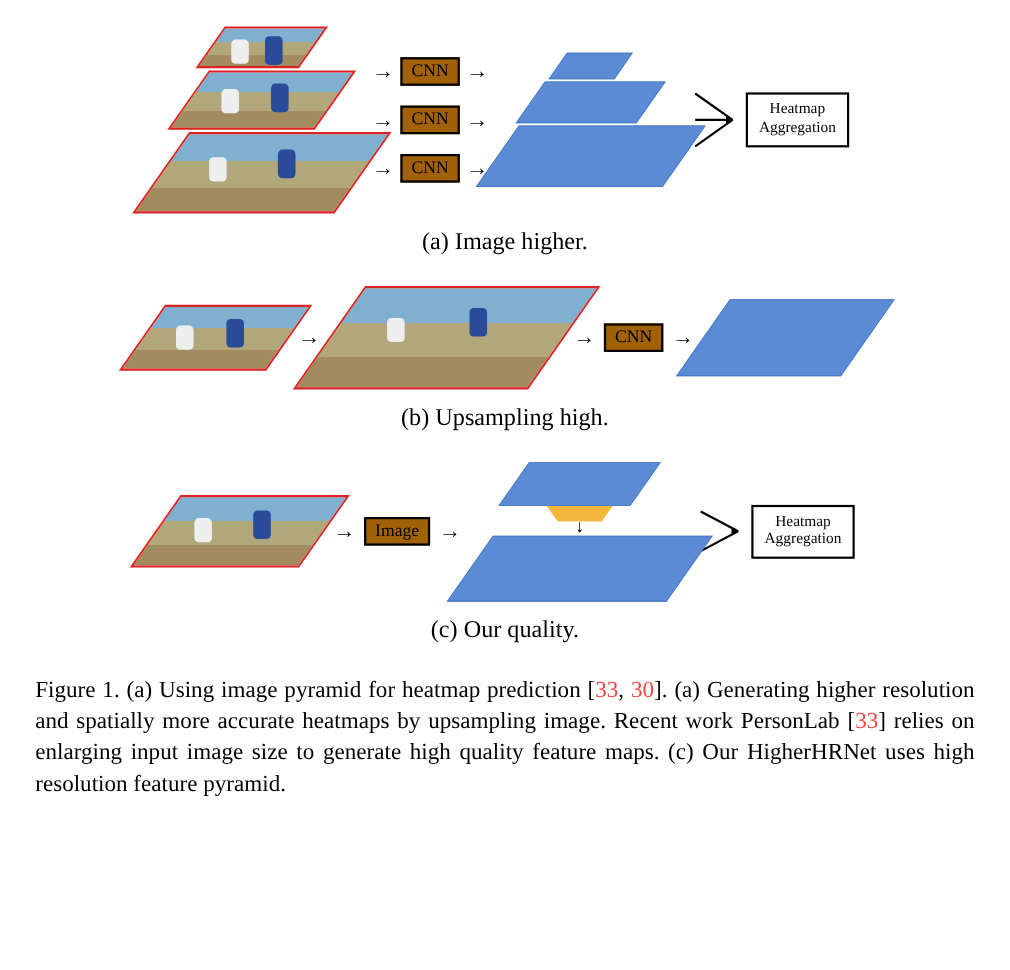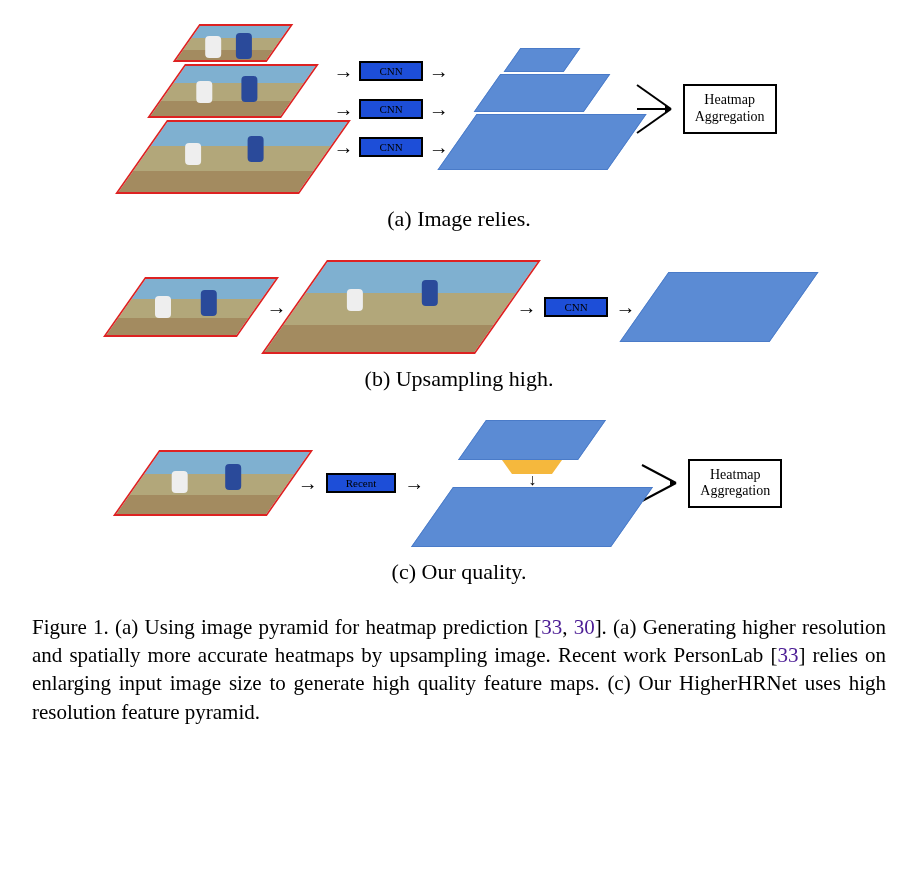--- a/index.html
+++ b/index.html
@@ -19,23 +19,23 @@
     gap: 8px;
     margin-bottom: 6px;
   }
   .sub-caption {
     text-align: center;
     font-size: 22px;
     margin: 12px 0 28px 0;
   }
   .cnn-box {
     border: 2px solid #000;
-    background: #1d4ed8;
-    font-size: 11px;
-    padding: 2px 18px;
+    background: #a16207;
+    font-size: 16px;
+    padding: 2px 8px;
     text-align: center;
   }
   .agg-box {
     border: 2px solid #000;
     background: #fff;
     font-size: 14px;
     padding: 6px 10px;
     text-align: center;
     line-height: 1.2;
   }
@@ -89,21 +89,21 @@
     width: 16px; height: 26px;
     background: #2a4a9a;
     border-radius: 4px;
   }
   .caption {
     font-size: 21px;
     text-align: justify;
     line-height: 1.35;
     margin-top: 10px;
   }
-  .cite { color: #4c1d95; }
+  .cite { color: #ef4444; }
   .cluster {
     display:flex;
     flex-direction:column;
     align-items:center;
   }
   .trapezoid {
     width: 40px;
     height: 0;
     border-top: 14px solid #f5b83d;
     border-left: 10px solid transparent;
@@ -156,37 +156,37 @@
     <line x1="2" y1="6" x2="36" y2="30" stroke="#000" stroke-width="2"></line>
     <line x1="2" y1="30" x2="36" y2="30" stroke="#000" stroke-width="2"></line>
     <line x1="2" y1="54" x2="36" y2="30" stroke="#000" stroke-width="2"></line>
     <polygon points="36,30 30,26 30,34" fill="#000"></polygon>
   </svg>
   <div class="agg-box">
     <span>Heatmap</span><br>
     <span>Aggregation</span>
   </div>
 </div>
-<div class="sub-caption">(a) Image relies.</div>
+<div class="sub-caption">(a) Image higher.</div>
 
 <div class="fig-row">
   <div class="img-para" style="width:130px;height:56px;"></div>
   <span class="arrow">→</span>
   <div class="img-para" style="width:210px;height:90px;"></div>
   <span class="arrow">→</span>
   <div class="cnn-box">CNN</div>
   <span class="arrow">→</span>
   <div class="para blue" style="width:150px;height:70px;"></div>
 </div>
 <div class="sub-caption">(b) Upsampling high.</div>
 
 <div class="fig-row">
   <div class="img-para" style="width:150px;height:62px;"></div>
   <span class="arrow">→</span>
-  <div class="cnn-box">Recent</div>
+  <div class="cnn-box">Image</div>
   <span class="arrow">→</span>
   <div class="cluster" style="gap:0;">
     <div class="para blue" style="width:120px;height:40px;"></div>
     <div class="trapezoid"></div>
     <span class="down-arrow">↓</span>
     <div class="para blue" style="width:200px;height:60px;"></div>
   </div>
   <svg class="agg-arrows" viewBox="0 0 40 60">
     <line x1="2" y1="12" x2="36" y2="30" stroke="#000" stroke-width="2"></line>
     <line x1="2" y1="48" x2="36" y2="30" stroke="#000" stroke-width="2"></line>

